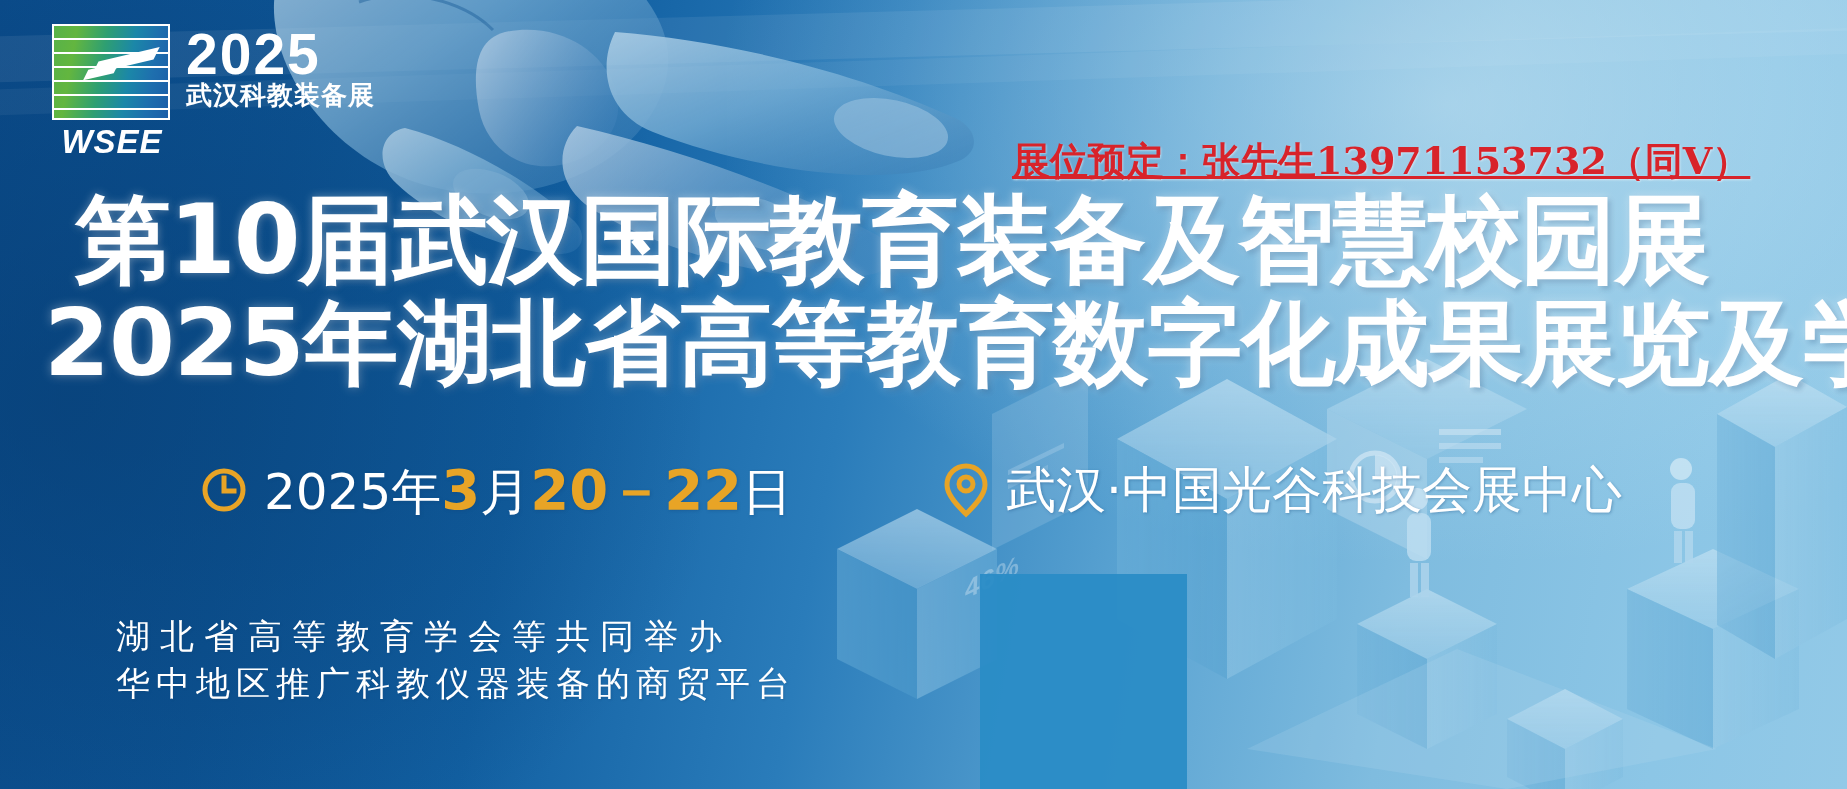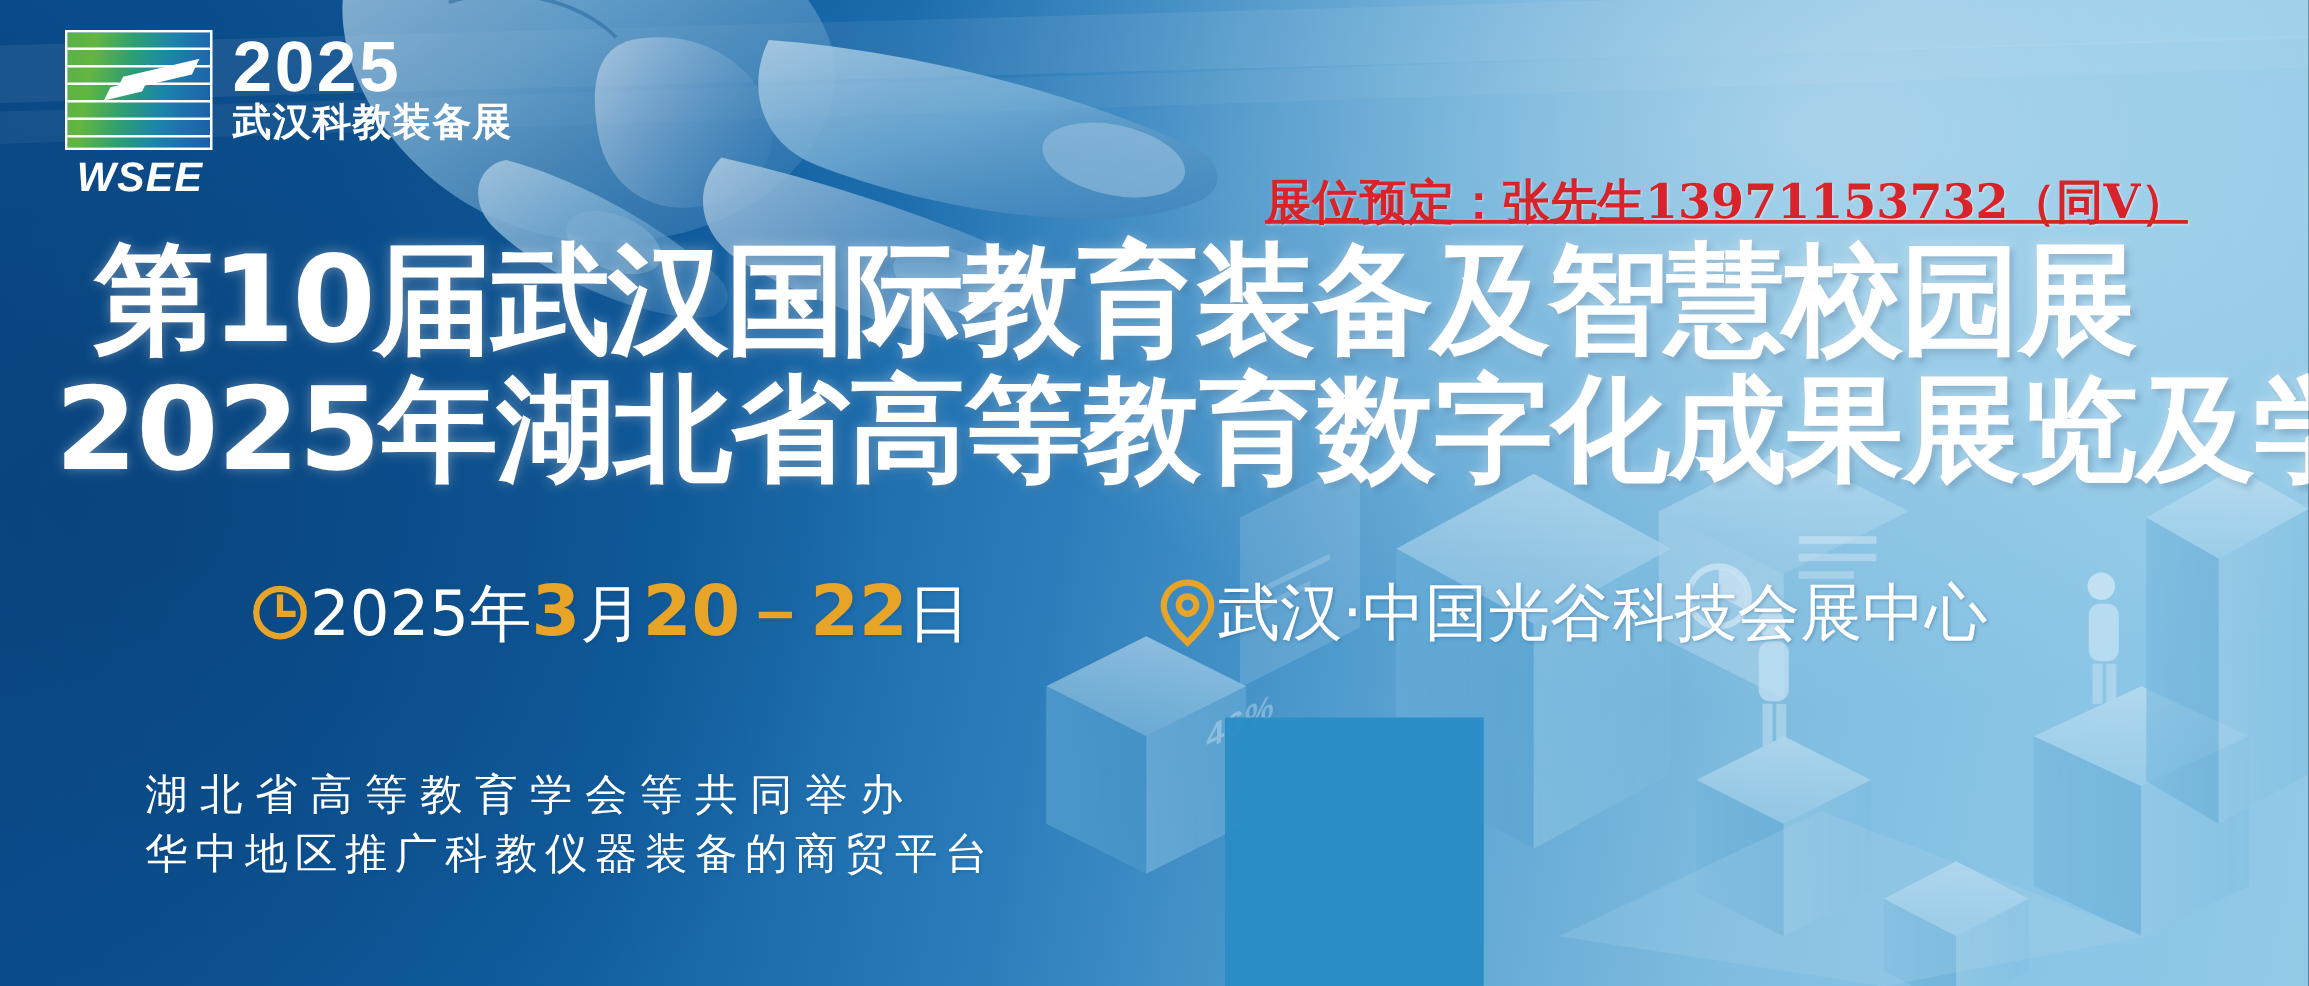--- a/index.html
+++ b/index.html
@@ -75,21 +75,21 @@
     margin-top:5px;text-align:center;color:#ffffff;
     font-size:33px;font-weight:bold;font-style:italic;letter-spacing:1px;line-height:1;
     font-family:"Liberation Sans","DejaVu Sans",sans-serif;
   }
   .logo-text{margin-left:14px;padding-top:4px;}
   .logo-year{
     color:#ffffff;font-size:57px;font-weight:bold;line-height:.92;letter-spacing:2px;
     font-family:"Liberation Sans","DejaVu Sans",sans-serif;
   }
   .logo-sub{
-    color:#ffffff;font-size:31px;font-weight:bold;letter-spacing:1px;line-height:1.05;margin-top:2px;
+    color:#ffffff;font-size:26px;font-weight:bold;letter-spacing:1px;line-height:1.05;margin-top:2px;
     font-family:"DejaVu Sans","Liberation Sans",sans-serif;
     text-align:right;
   }
 
   
   .slogan{position:absolute;right:30px;top:14px;width:330px;height:92px;}
   .slogan .sbar{position:absolute;left:6px;top:10px;width:120px;height:12px;background:#ffffff;}
   .slogan .row1{position:absolute;left:0;top:18px;white-space:nowrap;}
   .slogan .row2{position:absolute;left:48px;top:50px;white-space:nowrap;}
   .sl-o{color:#e58a27;font-size:40px;font-weight:bold;letter-spacing:-2px;
@@ -115,21 +115,21 @@
     color:#ffffff;white-space:nowrap;line-height:1.0;
     font-family:"DejaVu Sans","Liberation Sans",sans-serif;
     font-weight:bold;
     text-shadow:0 0 10px rgba(255,255,255,.35), 3px 3px 5px rgba(20,70,120,.30);
   }
   .hl-1{font-size:96px;letter-spacing:-2px;transform:scaleX(1.0);margin-left:31px;}
   .hl-2{font-size:92px;letter-spacing:-1px;margin-top:10px;transform:scaleX(1.03);transform-origin:left center;}
 
   
   .meta-row{position:absolute;left:200px;top:462px;display:flex;align-items:center;gap:150px;}
-  .meta-item{display:flex;align-items:center;white-space:nowrap;}
+  .meta-item{display:flex;align-items:center;gap:16px;white-space:nowrap;}
   .meta-txt{
     color:#ffffff;font-size:50px;line-height:1;
     font-family:"DejaVu Sans","Liberation Sans",sans-serif;
     text-shadow:1px 1px 3px rgba(20,70,120,.35);
   }
   .meta-txt .hi{color:#e8a426;font-weight:bold;}
   .meta-txt .big{font-size:56px;}
 
   .ico{flex:0 0 auto;}
 

